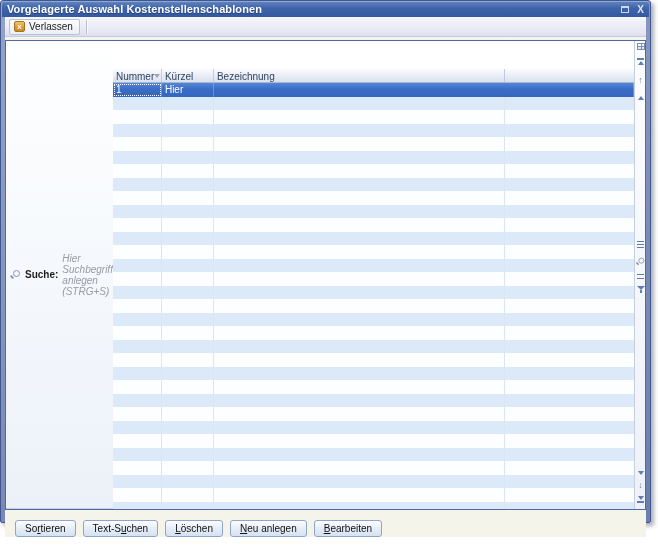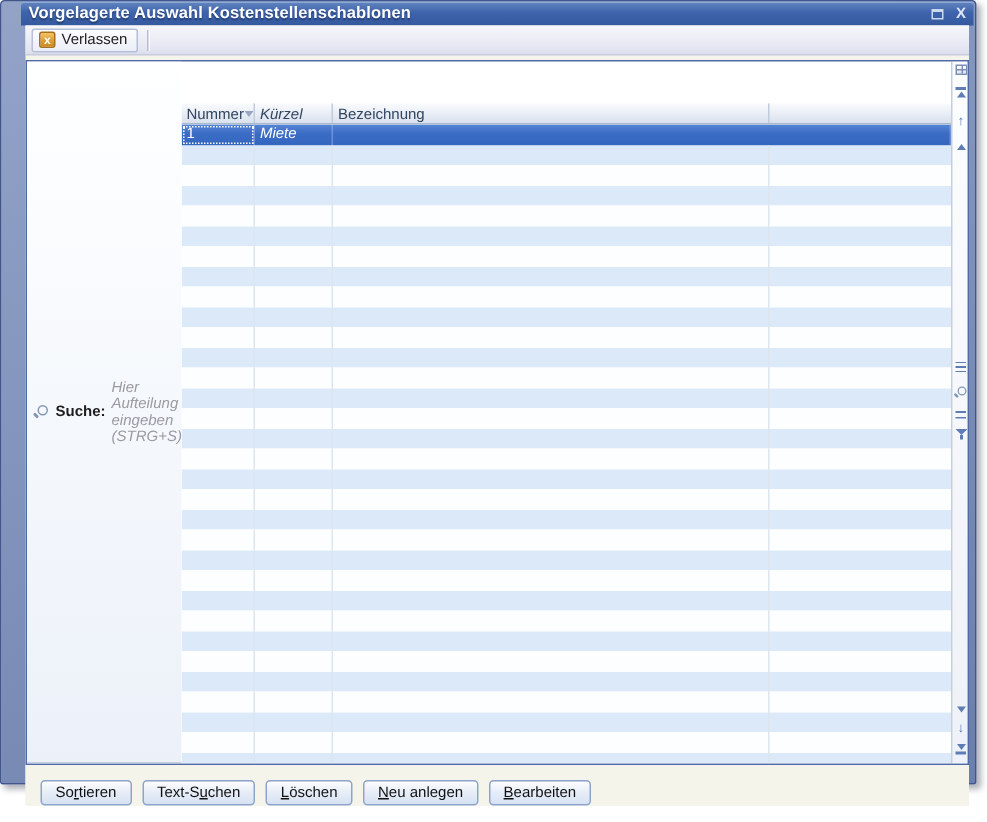--- a/index.html
+++ b/index.html
@@ -5,21 +5,21 @@
   * { box-sizing: border-box; margin: 0; padding: 0; }
   html,body { width:658px; height:548px; overflow:hidden; background:#ffffff;
               font-family:"Liberation Sans", sans-serif; }
 
   
   .window {
     position:absolute; left:0; top:0; width:651px; height:523px;
     border:1px solid #41568e; border-radius:3px 3px 2px 2px;
     background:linear-gradient(160deg,#93a3c8,#6b7fab);
     box-shadow:3px 3px 4px rgba(90,95,110,.5);
-    padding:0 4px 9px 16px;
+    padding:0 4px 9px 4px;
   }
   .titlebar {
     height:16px; display:flex; align-items:center; justify-content:space-between;
     padding:0 5px 0 5px; margin:0 -3px;
     background:linear-gradient(#6487c0 0%, #3f64ab 45%, #35599f 100%);
     border-radius:2px 2px 0 0;
     box-shadow:inset 0 1px 0 rgba(200,215,240,.45);
   }
   .title { color:#ffffff; font-size:11px; font-weight:bold; letter-spacing:.1px;
            text-shadow:0 1px 1px rgba(20,40,80,.6); white-space:nowrap; }
@@ -69,21 +69,21 @@
   .s-ph { font-size:10px; font-style:italic; color:#9a9aa2; }
 
   .gridwrap { flex:1 1 auto; display:flex; overflow:hidden; }
   .grid { flex:1 1 auto; display:flex; flex-direction:column; overflow:hidden; }
 
   .hdr { flex:0 0 14px; display:flex;
          background:linear-gradient(#fafbfd,#e6ebf4 60%,#d9e1ee);
          border-bottom:1px solid #aab8ce;margin-top:28px; }
   .hcell { font-size:10px; color:#31455f; padding:1px 3px 0 3px; display:flex; align-items:center;
            border-right:1px solid #c0cbdc; cursor:pointer; overflow:hidden; white-space:nowrap; }
-  .c1 { flex:0 0 49px; } .c2 { flex:0 0 52px;font-style:italic; } .c3 { flex:0 0 291px; } .c4 { flex:1 1 auto; border-right:none; cursor:default; }
+  .c1 { flex:0 0 49px; } .c2 { flex:0 0 52px; } .c3 { flex:0 0 291px; } .c4 { flex:1 1 auto; border-right:none; cursor:default; }
   .sort { width:0; height:0; margin-left:auto; margin-right:2px;
           border-left:3px solid transparent; border-right:3px solid transparent;
           border-top:4px solid #98a6bf; }
 
   .rows { flex:1 1 auto; overflow:hidden; }
   .row { height:13.5px; display:flex; background:#fdfeff; }
   .row.alt { background:#dce9f8; }
   .row .cell { font-size:10px; padding:0 3px; line-height:13px; overflow:hidden; white-space:nowrap;
                border-right:1px solid #dde5f0; color:#20242c; }
   .row .cell.c4 { border-right:none; }
@@ -149,42 +149,42 @@
         <span>Verlassen</span>
       </button>
       <span class="tb-sep"></span>
     </div>
 
     <div class="panel">
 
       <div class="searchrow">
         <span class="mag"></span>
         <span class="s-label">Suche:</span>
-        <span class="s-ph">Hier Aufteilung eingeben (STRG+S)</span>
+        <span class="s-ph">Hier Suchbegriff anlegen (STRG+S)</span>
       </div>
 
       <div class="gridwrap">
         <div class="grid">
           <div class="hdr">
             <div class="hcell c1">
               <span>Nummer</span>
               <span class="sort"></span>
             </div>
             <div class="hcell c2">
               <span>Kürzel</span>
             </div>
             <div class="hcell c3">
               <span>Bezeichnung</span>
             </div>
             <div class="hcell c4"></div>
           </div>
           <div class="rows" id="rows">
               <div class="row sel">
                 <div class="cell c1 focus">1</div>
-                <div class="cell c2">Miete</div>
+                <div class="cell c2">Hier</div>
                 <div class="cell c4"></div>
               </div>
               <div class="row alt">
                 <div class="cell c1"></div>
                 <div class="cell c2"></div>
                 <div class="cell c3"></div>
                 <div class="cell c4"></div>
               </div>
               <div class="row ">
                 <div class="cell c1"></div>

